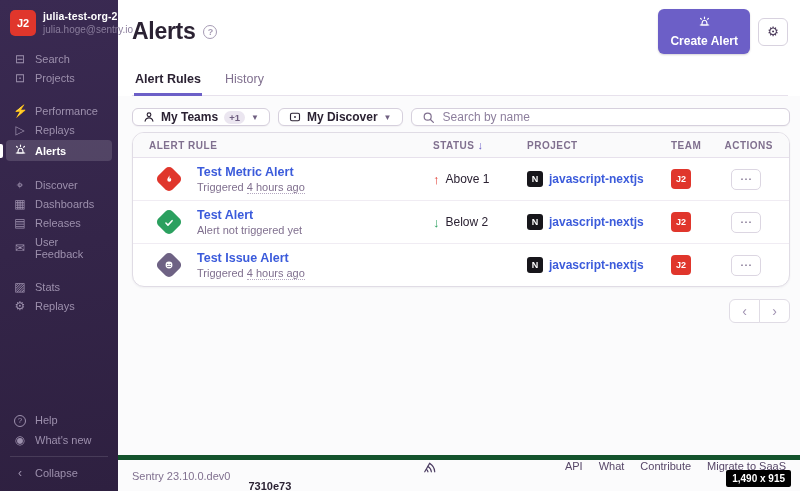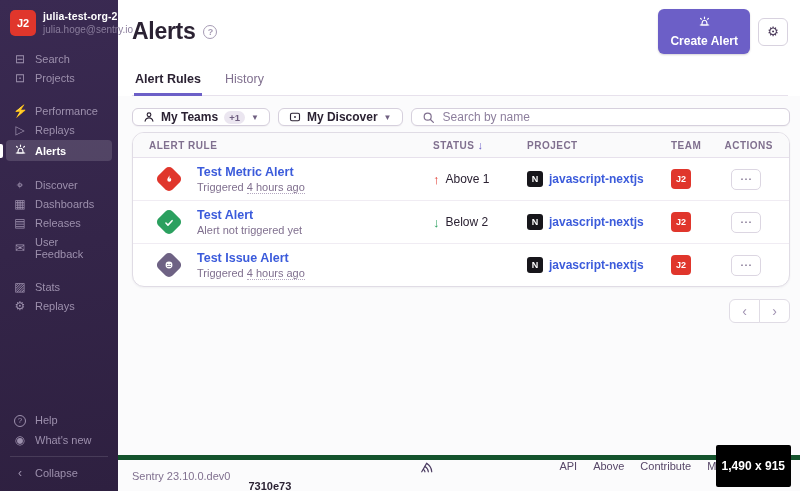--- a/index.html
+++ b/index.html
@@ -88,22 +88,22 @@
   .page-btn.prev { border-radius:6px 0 0 6px; }
   .page-btn.next { border-radius:0 6px 6px 0; margin-left:-1px; }
 
   
   .footer { border-top:5px solid #14532d; background:#fbfbfc; height:36px; flex:0 0 36px; display:flex;
             align-items:flex-start; justify-content:space-between; padding:0 14px; font-size:11px; color:#80708f; }
   .footer-left { display:flex; gap:18px; align-items:center; }
   .build-sha { color:#2b2233; font-weight:700;margin-top:20px; }
   .footer-links { display:flex; gap:16px; }
   .footer-links span { color:#574768; cursor:pointer; }
-  .res-badge { position:fixed; right:9px; bottom:4px; background:#000; color:#fff; font-size:12px; font-weight:700;
-               padding:14px 6px; border-radius:2px; z-index:10; }
+  .res-badge { position:fixed; right:9px; bottom:4px; background:#000; color:#fff; font-size:10px; font-weight:700;
+               padding:3px 6px; border-radius:2px; z-index:10; }
 </style>
 </head>
 <body>
 
 <div class="app">
 
   <aside class="sidebar">
     <div class="org-row">
       <div class="org-badge">J2</div>
       <div>
@@ -370,21 +370,21 @@
       <span>
         <svg width="15" height="15" viewBox="0 0 20 20" fill="none" stroke="#4d3e63" stroke-width="1.6" stroke-linecap="round" style="display:block">
           <path d="M11.5 4.5a14 14 0 016.8 11.2"></path>
           <path d="M9.3 8.6a9.3 9.3 0 014.5 7.1"></path>
           <path d="M7.2 12.7a4.6 4.6 0 012.1 3"></path>
           <path d="M11.5 4.5L5 15.7"></path>
         </svg>
       </span>
       <div class="footer-links">
         <span>API</span>
-        <span>Above</span>
+        <span>What</span>
         <span>Contribute</span>
         <span>Migrate to SaaS</span>
       </div>
     </footer>
   </div>
 </div>
 
 <div class="res-badge">1,490 x 915</div>
 
 </body></html>

